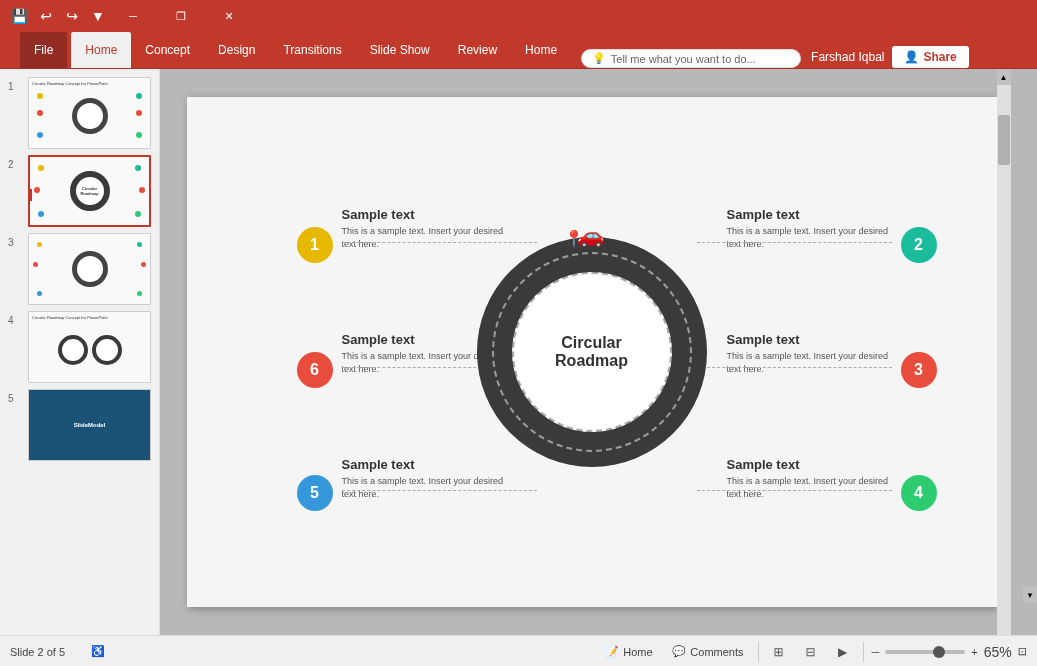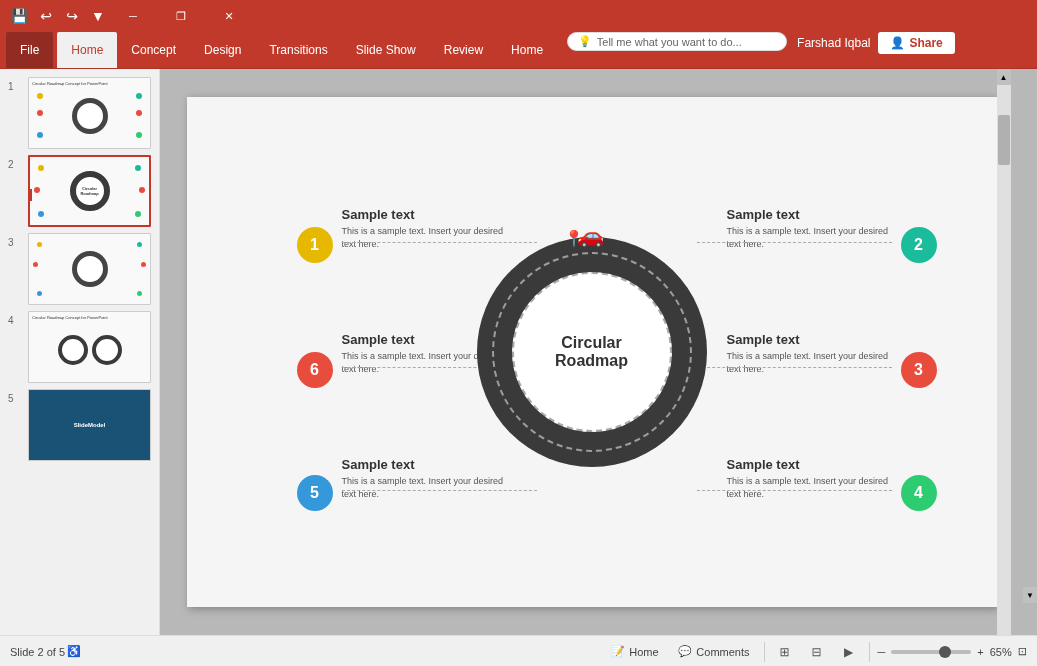--- a/index.html
+++ b/index.html
@@ -22,23 +22,23 @@
     .qat { display: flex; align-items: center; gap: 2px; }
     .qat-btn { width: 24px; height: 24px; display: flex; align-items: center; justify-content: center; color: white; font-size: 14px; cursor: pointer; border-radius: 2px; }
 
     
     .ribbon {
       background: #c0392b;
       border-bottom: 1px solid #a93226;
     }
     .ribbon-tabs {
       display: flex;
-      align-items: flex-start;
+      align-items: flex-end;
       height: 36px;
-      padding: 0 6px;
+      padding: 0 20px;
     }
     .ribbon-tab {
       padding: 0 14px;
       height: 36px;
       display: flex;
       align-items: center;
       font-size: 12px;
       color: white;
       cursor: pointer;
       border-radius: 2px 2px 0 0;
@@ -171,21 +171,21 @@
     
     .status-bar {
       height: 32px;
       background: #f0f0f0;
       border-top: 1px solid #ddd;
       display: flex;
       align-items: center;
       padding: 0 10px;
       font-size: 11px;
       color: #444;
-      gap: 2px;
+      gap: 26px;
     }
     .status-right {
       margin-left: auto;
       display: flex;
       align-items: center;
       gap: 8px;
     }
     .view-btn {
       width: 24px;
       height: 24px;
@@ -207,21 +207,21 @@
     .zoom-thumb {
       width: 12px;
       height: 12px;
       background: #555;
       border-radius: 50%;
       position: absolute;
       top: -4px;
       left: 60%;
       cursor: pointer;
     }
-    .zoom-text { font-size: 11px; color: #444; }
+    .zoom-text { font-size: 14px; color: #444; }
 
     .notes-btn {
       display: flex;
       align-items: center;
       gap: 4px;
       cursor: pointer;
       padding: 2px 6px;
       border-radius: 2px;
     }
     .comments-btn {

